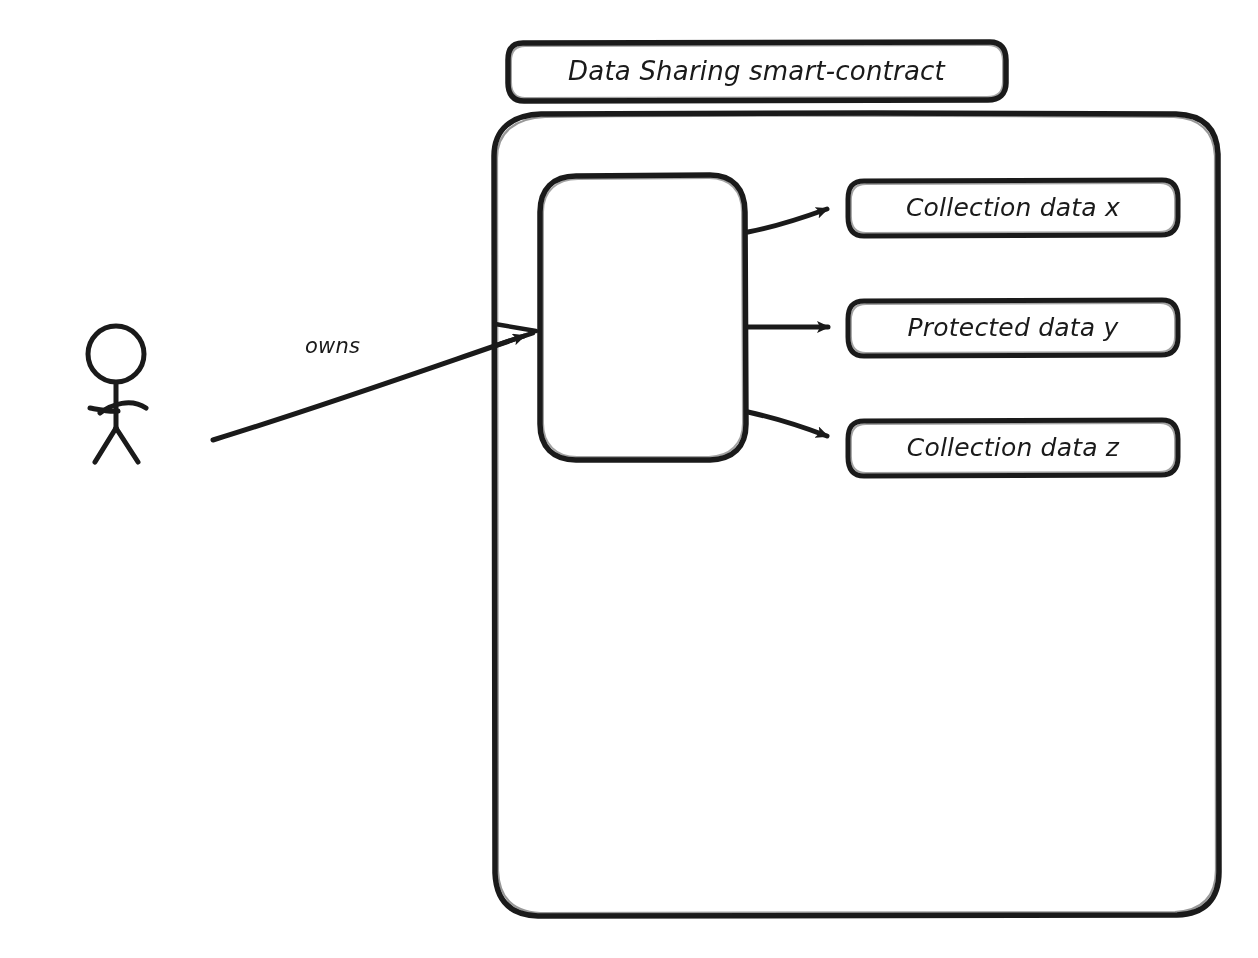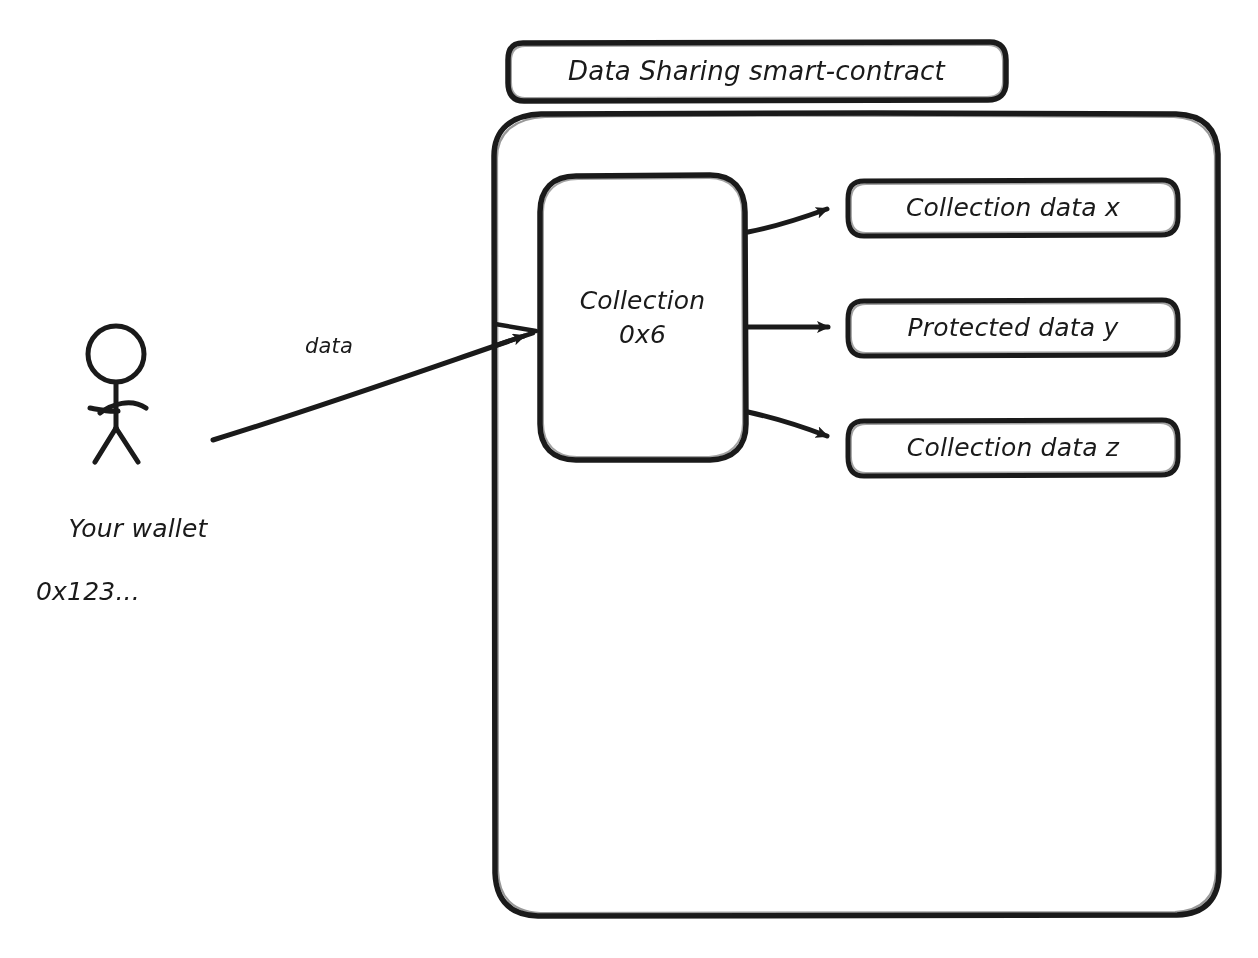--- a/index.html
+++ b/index.html
@@ -209,31 +209,23 @@
         <path d="M100,413 C 112,404 131,398 146,408"></path>
         <path d="M90,408 C 101,410 110,412 118,411"></path>
         <path d="M116,428 L 95,462"></path>
         <path d="M116,428 L 138,462"></path>
       </g>
     </g>
   </svg>
 
   <div class="lbl lbl-contract-title">Data Sharing smart-contract</div>
 
-  <div class="lbl lbl-collection">
-    <span class="line1">Collection</span>
-    <span class="line2">0x6</span>
-  </div>
 
   <div class="lbl lbl-data lbl-data-x">Collection data x</div>
 
   <div class="lbl lbl-data lbl-data-y">Protected data y</div>
 
   <div class="lbl lbl-data lbl-data-z">Collection data z</div>
 
-  <div class="lbl lbl-owns">data</div>
-
-  <div class="lbl lbl-wallet">
-    <span>Your wallet</span>
-    <span class="line2">0x123...</span>
-  </div>
+  <div class="lbl lbl-owns">owns</div>
+
 
 </div>
 
 </body></html>

